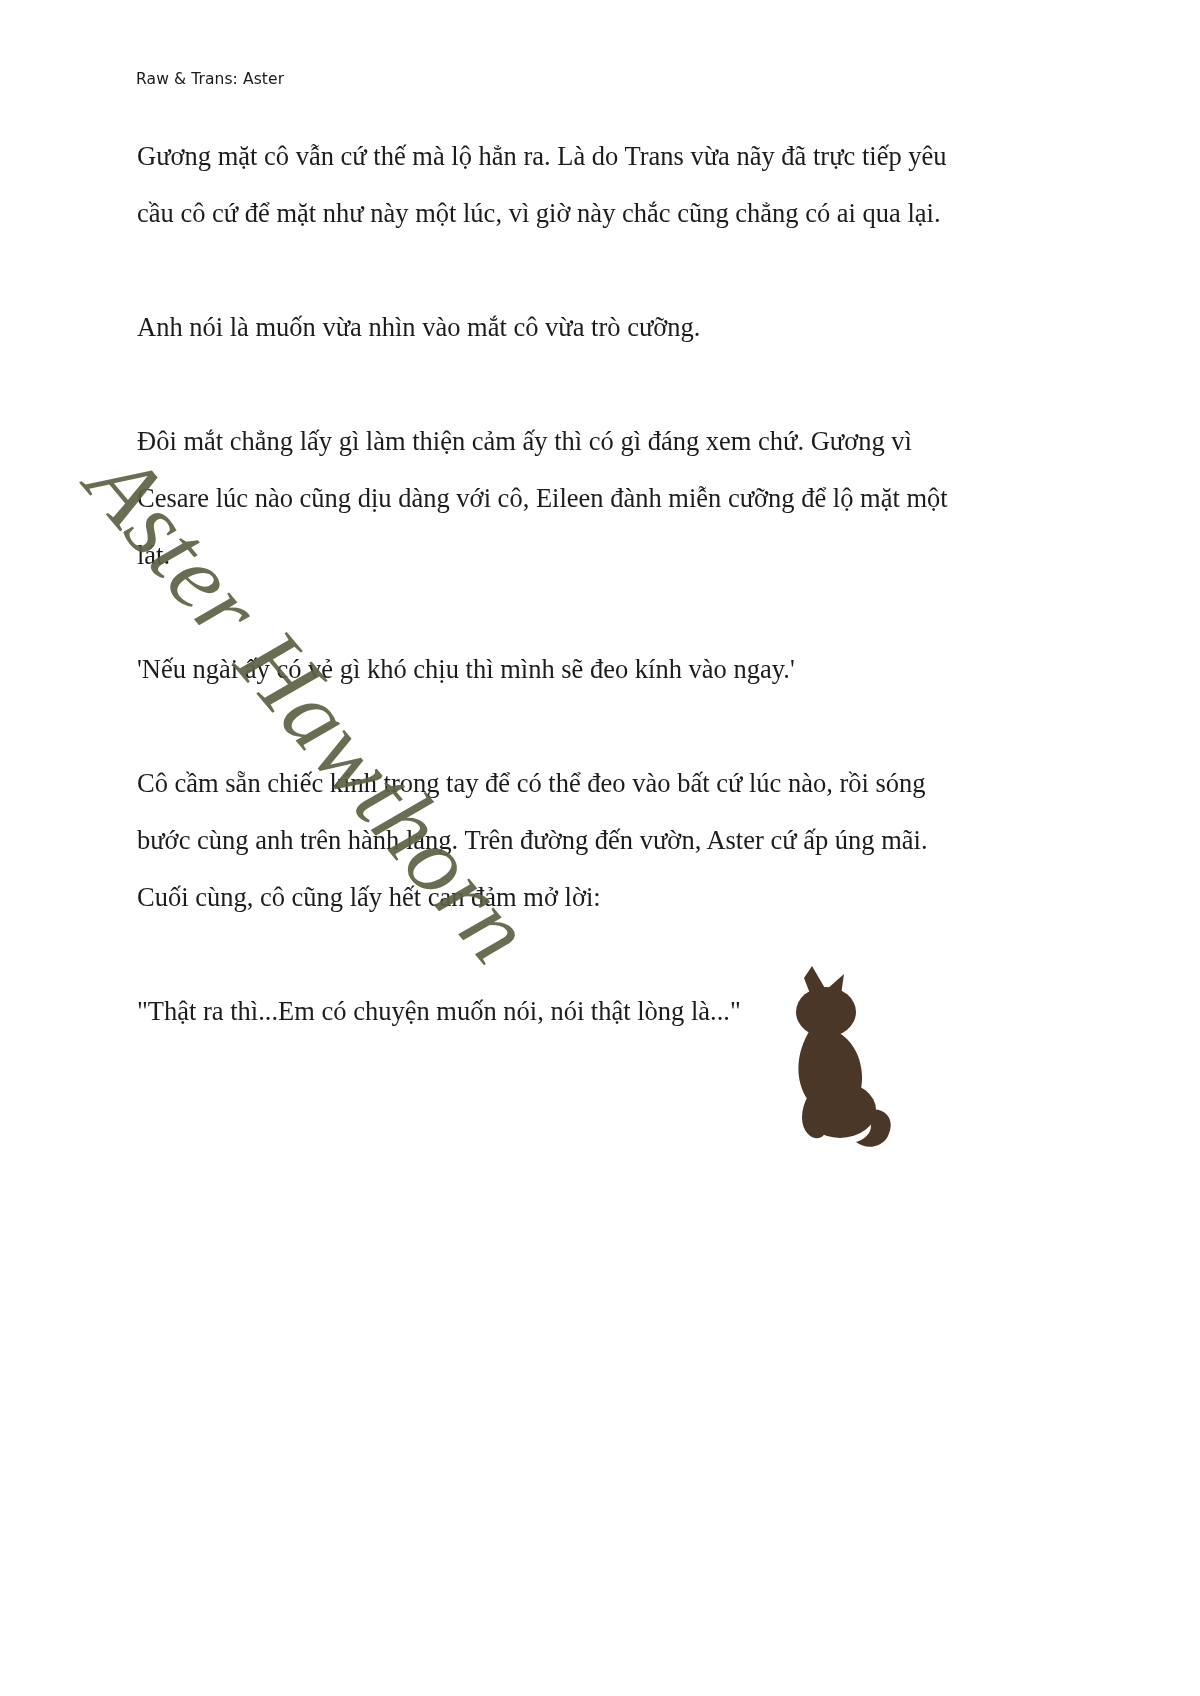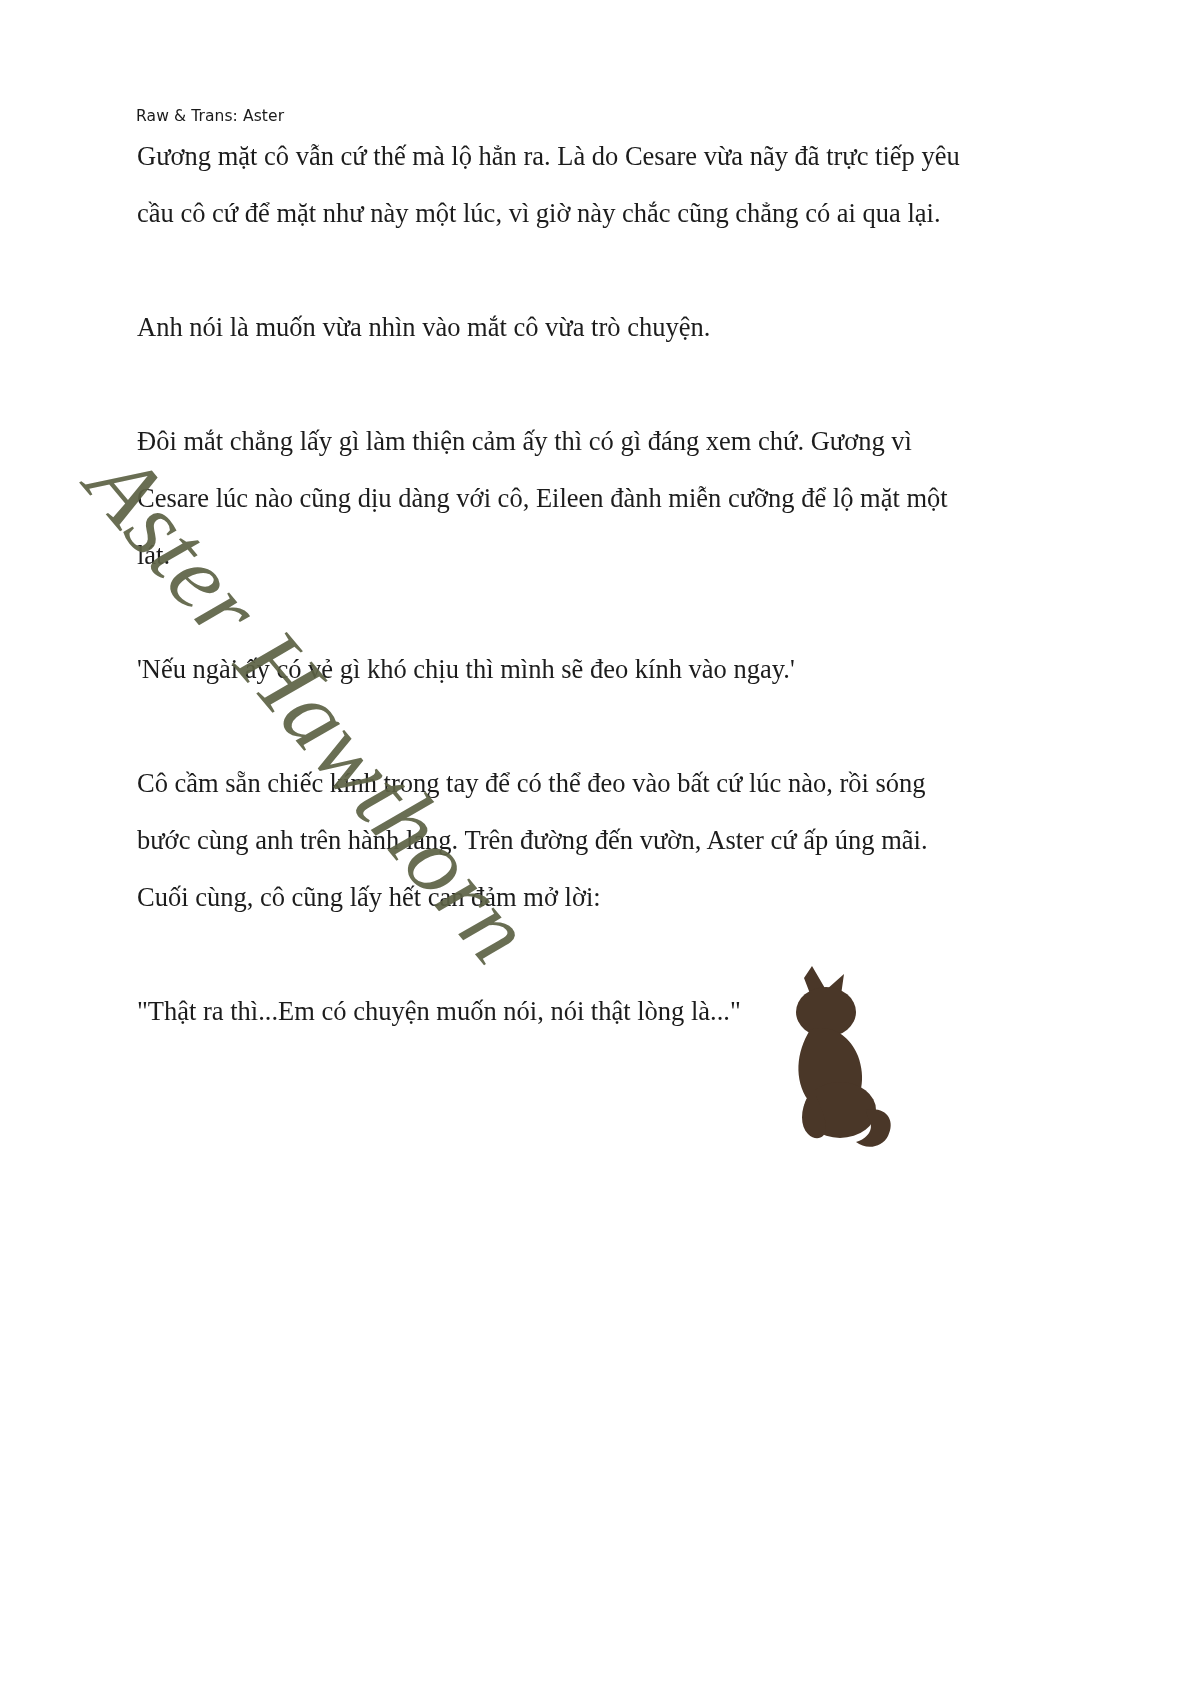--- a/index.html
+++ b/index.html
@@ -35,21 +35,20 @@
   }
 
   .header-note {
     position: absolute;
     left: 136px;
     top: 70px;
     font-family: "DejaVu Sans", sans-serif;
     font-size: 15.5px;
     color: #1a1a1a;
     letter-spacing: 0.1px;
-    margin-top: 37px;
   }
 
   .body-text {
     position: absolute;
     left: 137px;
     top: 128px;
     width: 830px;
     font-family: "Liberation Serif", serif;
     font-size: 26.5px;
     line-height: 57px;
@@ -103,23 +102,23 @@
   }
 </style>
 </head>
 <body>
 
 <div class="page">
 
   <div class="header-note">Raw &amp; Trans: Aster</div>
 
   <div class="body-text">
-    <p class="para">Gương mặt cô vẫn cứ thế mà lộ hẳn ra. Là do Cesare vừa nãy đã trực tiếp yêu cầu cô cứ để mặt như này một lúc, vì giờ này chắc cũng chẳng có ai qua lại.</p>
+    <p class="para">Gương mặt cô vẫn cứ thế mà lộ hẳn ra. Là do Trans vừa nãy đã trực tiếp yêu cầu cô cứ để mặt như này một lúc, vì giờ này chắc cũng chẳng có ai qua lại.</p>
     <p class="para spacer-para"></p>
-    <p class="para">Anh nói là muốn vừa nhìn vào mắt cô vừa trò chuyện.</p>
+    <p class="para">Anh nói là muốn vừa nhìn vào mắt cô vừa trò cưỡng.</p>
     <p class="para spacer-para"></p>
     <p class="para">Đôi mắt chẳng lấy gì làm thiện cảm ấy thì có gì đáng xem chứ. Gương vì Cesare lúc nào cũng dịu dàng với cô, Eileen đành miễn cưỡng để lộ mặt một lát.</p>
     <p class="para spacer-para"></p>
     <p class="para">'Nếu ngài ấy có vẻ gì khó chịu thì mình sẽ đeo kính vào ngay.'</p>
     <p class="para spacer-para"></p>
     <p class="para">Cô cầm sẵn chiếc kính trong tay để có thể đeo vào bất cứ lúc nào, rồi sóng bước cùng anh trên hành lang. Trên đường đến vườn, Aster cứ ấp úng mãi. Cuối cùng, cô cũng lấy hết can đảm mở lời:</p>
     <p class="para spacer-para"></p>
     <p class="para">"Thật ra thì...Em có chuyện muốn nói, nói thật lòng là..."</p>
   </div>
 

